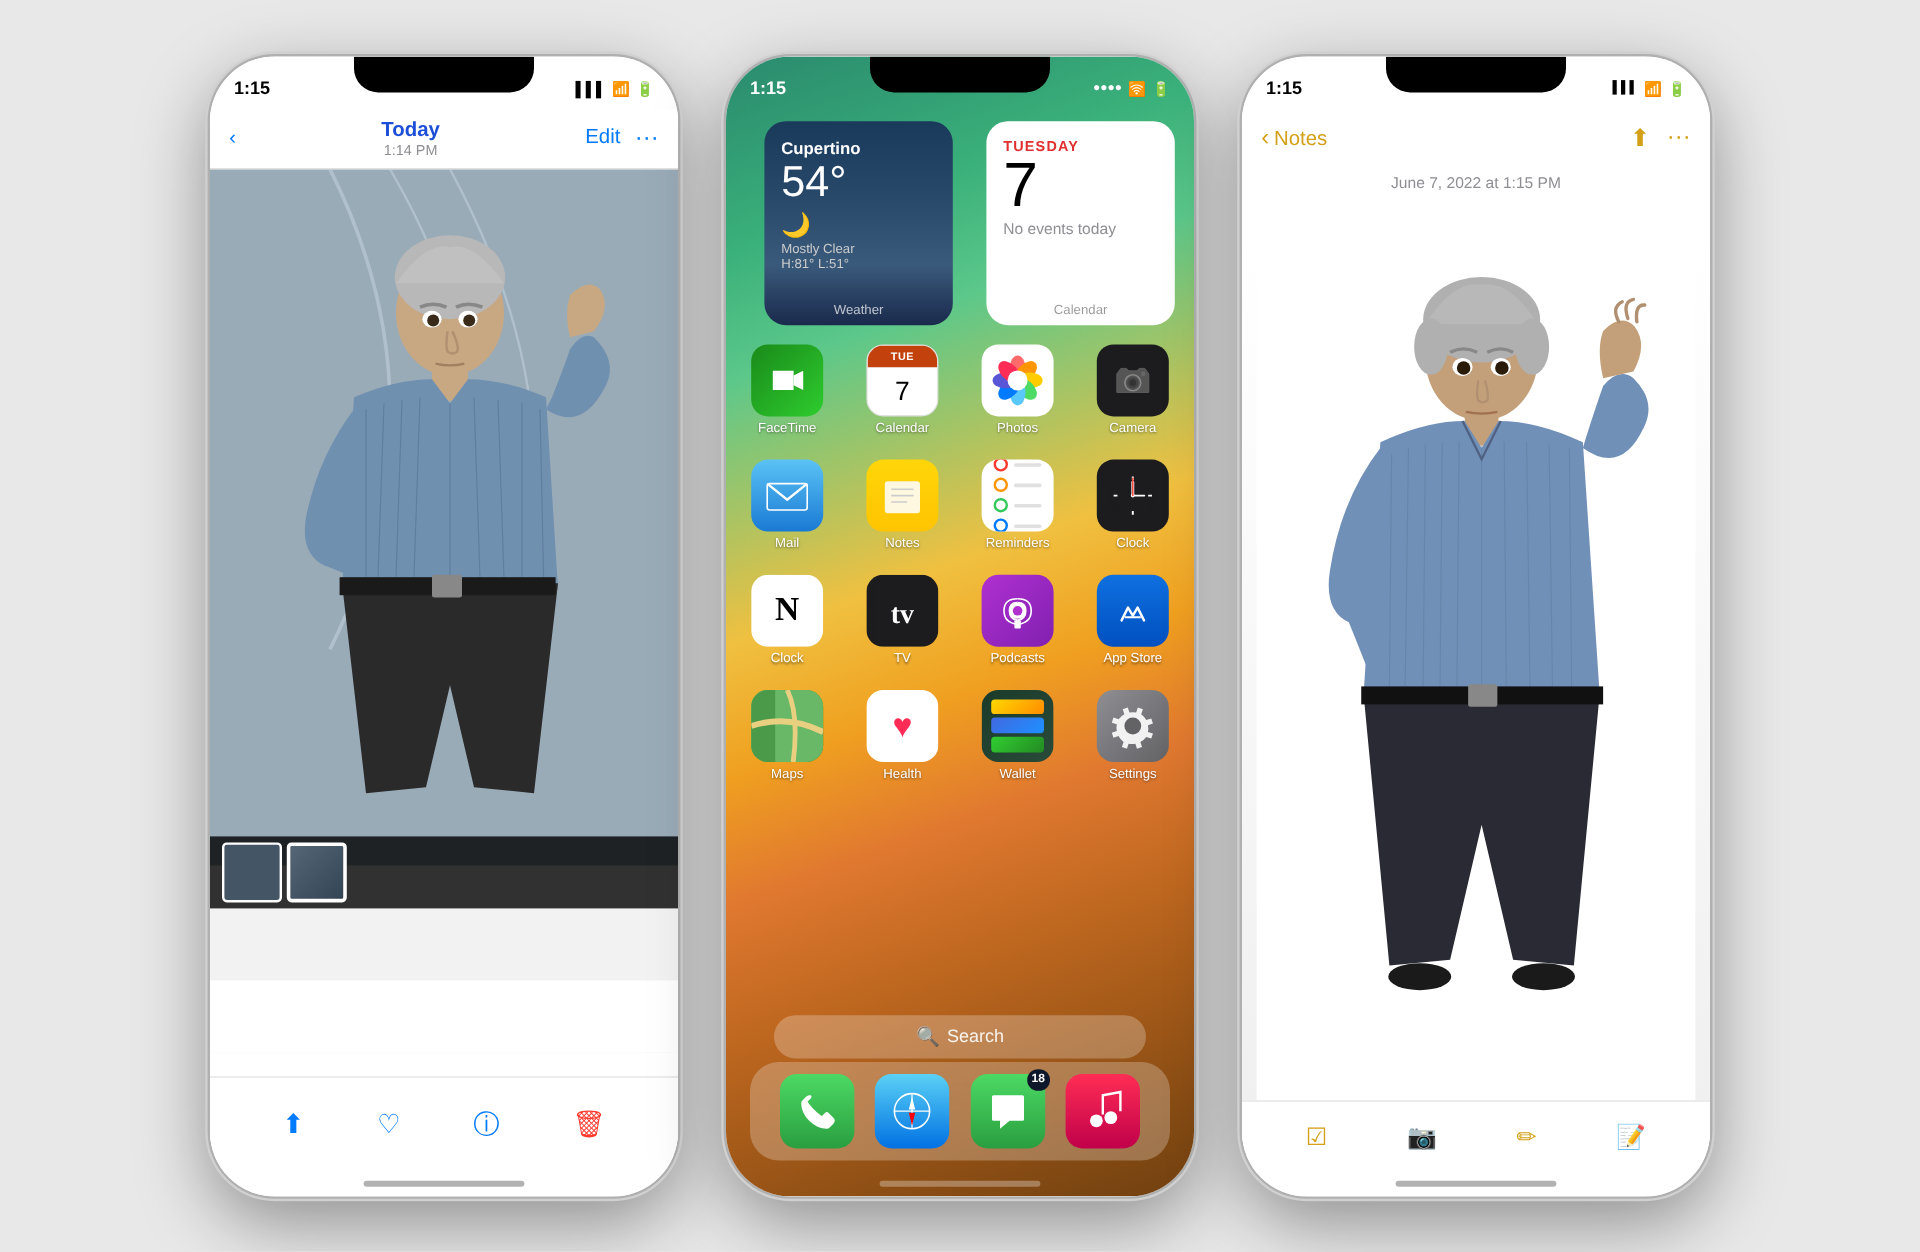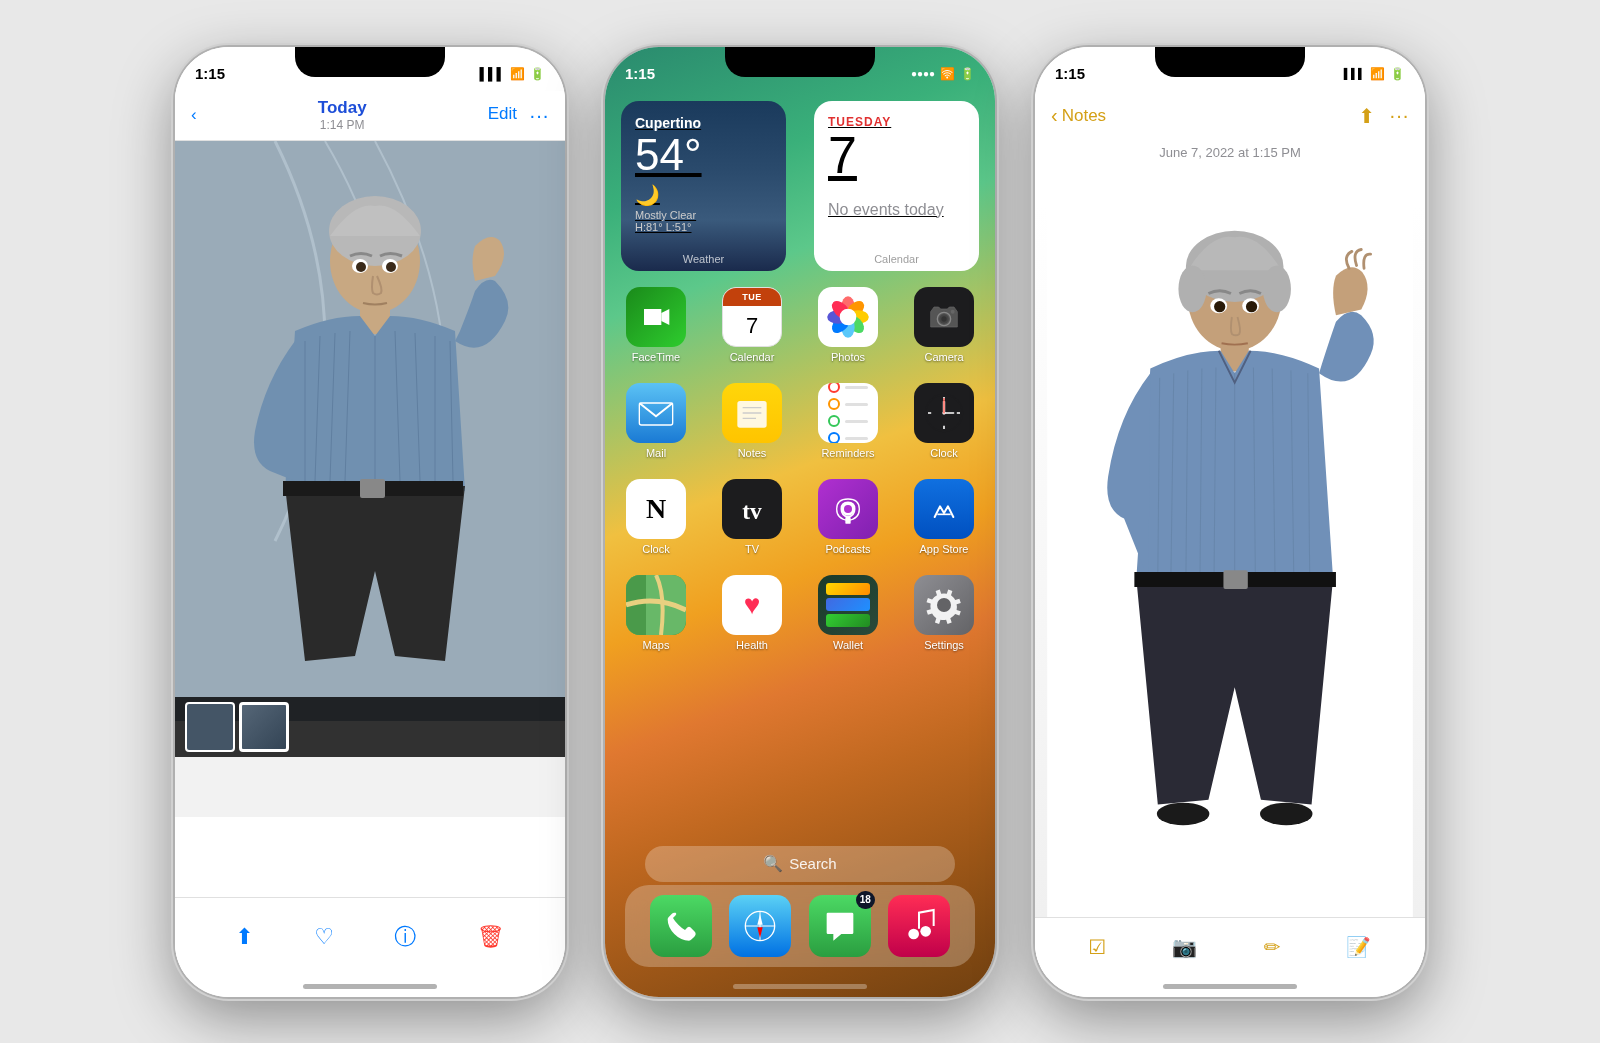--- a/index.html
+++ b/index.html
@@ -205,26 +205,25 @@
     
     .phone2-bg {
       width: 100%;
       height: 100%;
       background: linear-gradient(160deg, #2a8a6e 0%, #3ab07a 15%, #5cc88a 25%, #f0c040 45%, #f0a020 55%, #e07830 65%, #c06820 75%, #a05818 85%, #704010 100%);
     }
 
     .widget-row {
       position: absolute;
       top: 54px;
-      left: 16px;
+      left: 32px;
       right: 16px;
       display: flex;
       gap: 28px;
       height: 170px;
-      text-decoration: underline;
     }
 
     .widget {
       border-radius: 18px;
       overflow: hidden;
       position: relative;
     }
 
     .widget-weather {
       flex: 1;
@@ -232,21 +231,21 @@
       padding: 14px;
       color: #fff;
     }
     .weather-city {
       font-size: 14px;
       font-weight: 600;
       color: #fff;
       margin-bottom: 2px;
     }
     .weather-temp {
-      font-size: 44px;
+      font-size: 36px;
       font-weight: 200;
       color: #fff;
       line-height: 1;
     }
     .weather-moon {
       font-size: 20px;
       margin: 6px 0 2px;
     }
     .weather-desc {
       font-size: 11px;
@@ -275,23 +274,23 @@
       text-transform: uppercase;
       letter-spacing: 1px;
     }
     .cal-num {
       font-size: 52px;
       font-weight: 200;
       color: #000;
       line-height: 1;
     }
     .cal-events {
-      font-size: 16px;
+      font-size: 13px;
       color: #8e8e93;
-      margin-top: 20px;
+      margin-top: 2px;
     }
     .cal-label {
       position: absolute;
       bottom: 6px;
       left: 0;
       right: 0;
       text-align: center;
       font-size: 11px;
       color: rgba(0,0,0,0.4);
     }

